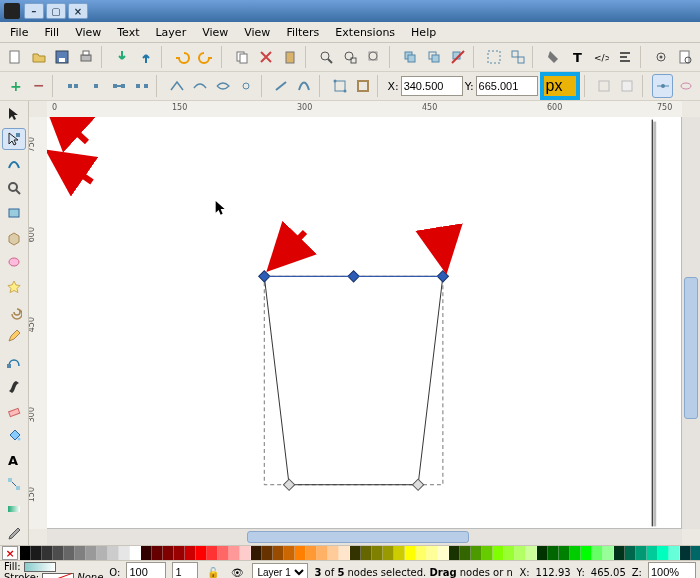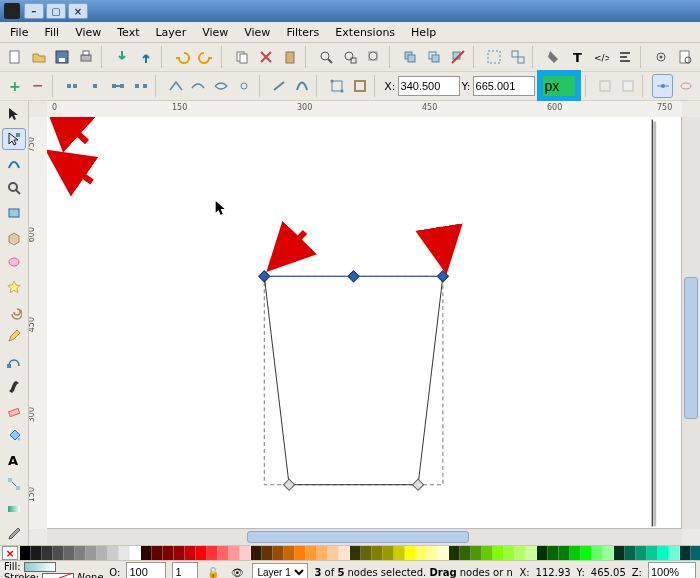--- a/index.html
+++ b/index.html
@@ -9,21 +9,21 @@
   .winbtns{display:flex;gap:2px;margin-right:3px;}
   .winbtn{width:18px;height:14px;background:#cfe0f4;border:1px solid #7aa2cc;border-radius:2px;display:flex;align-items:center;justify-content:center;font-size:10px;color:#234;}
   .menubar{height:20px;background:#ece9e2;border-bottom:1px solid #c9c5bb;display:flex;align-items:center;padding:0 4px;gap:4px;}
   .menuitem{padding:2px 6px;border-radius:3px;}
   .toolbar{display:flex;align-items:center;padding:2px 4px;gap:2px;background:#ece9e2;border-bottom:1px solid #d5d1c7;}
   .tbtn{width:22px;height:22px;border:1px solid transparent;border-radius:3px;display:flex;align-items:center;justify-content:center;}
   .sep{width:6px;height:22px;border-left:1px solid #c9c5bb;margin:0 2px;}
   .coordbox{display:flex;align-items:center;gap:2px;}
   .coordbox label{font-size:11px;}
   .spin{width:56px;height:18px;border:1px solid #9a968c;background:#fff;font-size:11px;padding:0 2px;}
-  .unit{width:28px;height:18px;border:6px solid #0ea5e9;background:#22c55e;font-size:14px;}
+  .unit{width:28px;height:18px;border:4px solid #0ea5e9;background:#eab308;font-size:16px;}
   .main{display:flex;height:calc(578px - 22px - 20px - 28px - 28px - 36px);}
   .toolbox{width:28px;background:#ece9e2;border-right:1px solid #c9c5bb;display:flex;flex-direction:column;align-items:center;padding-top:2px;gap:2px;}
   .tool{width:22px;height:22px;border:1px solid transparent;border-radius:3px;display:flex;align-items:center;justify-content:center;}
   .tool.sel{background:#d9e6f7;border-color:#7aa2cc;}
   .canvaswrap{flex:1;position:relative;background:#ece9e2;}
   .ruler-h{position:absolute;left:18px;right:18px;top:0;height:16px;background:#f2f0ea;border-bottom:1px solid #999;font-size:8px;color:#555;overflow:hidden;}
   .ruler-h span{position:absolute;top:2px;}
   .ruler-v{position:absolute;left:0;top:16px;bottom:16px;width:18px;background:#f2f0ea;border-right:1px solid #999;font-size:8px;color:#555;overflow:hidden;}
   .ruler-v span{position:absolute;left:-2px;writing-mode:vertical-rl;transform:rotate(180deg);}
   .canvas{position:absolute;left:18px;top:16px;right:18px;bottom:16px;background:#fff;overflow:hidden;}

